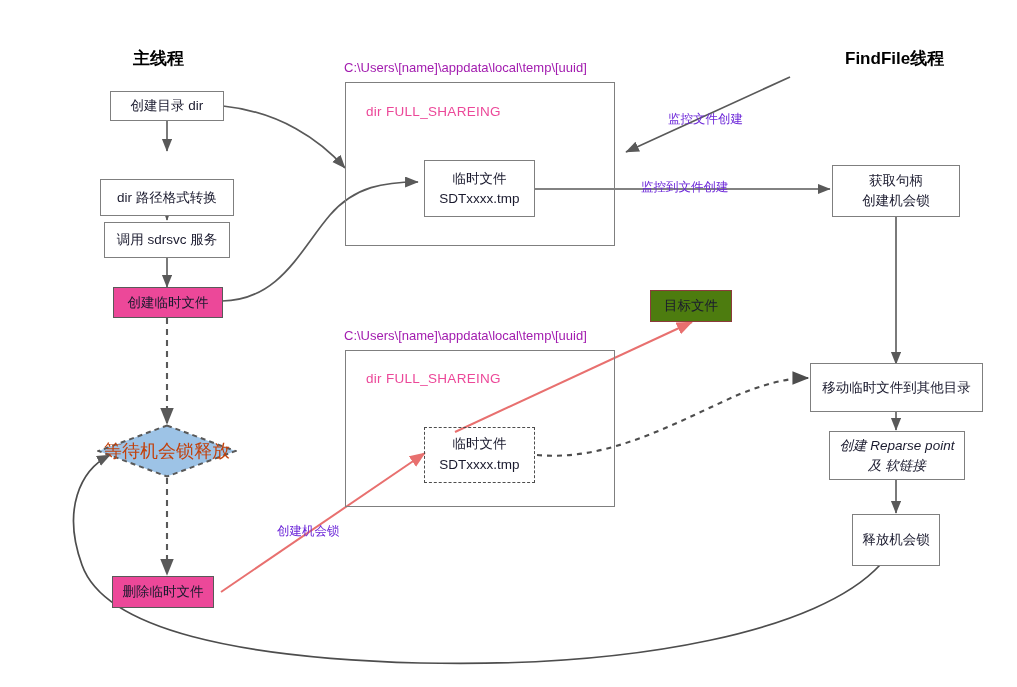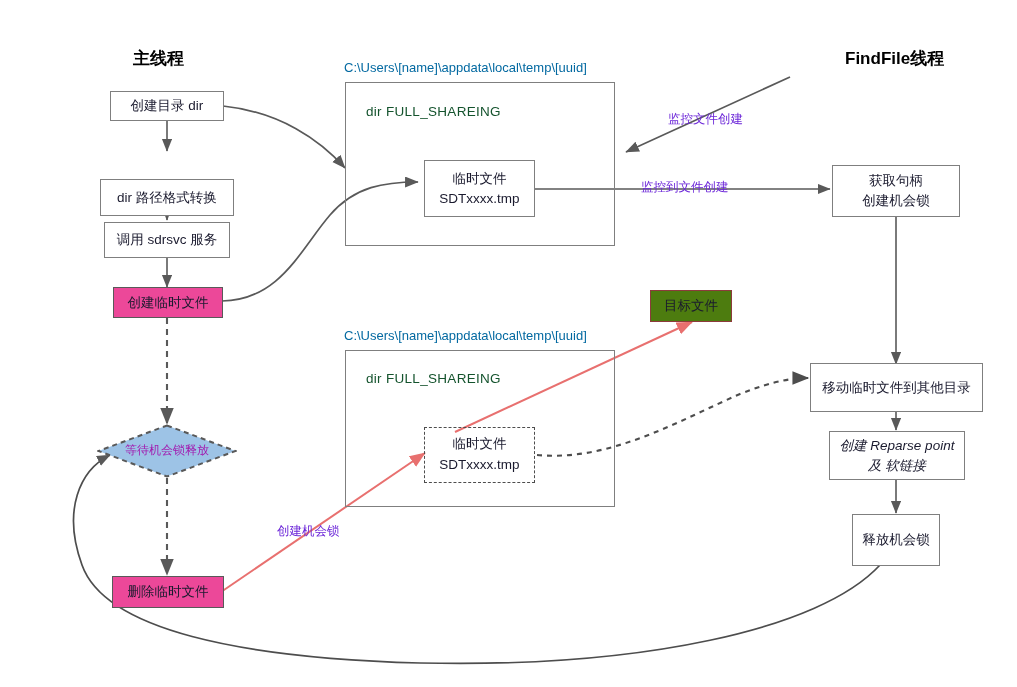--- a/index.html
+++ b/index.html
@@ -52,22 +52,22 @@
     z-index: 2;
   }
   .diamond-shape {
     position: absolute;
     left: 0; top: 0;
     width: 100%; height: 100%;
   }
   .diamond-label {
     position: relative;
     z-index: 3;
-    font-size: 12px;
-    color: #a21caf;
+    font-size: 18px;
+    color: #c2410c;
     white-space: nowrap;
   }
   .container-box {
     position: absolute;
     box-sizing: border-box;
     border: 1.5px solid #7f7f7f;
     background: transparent;
     z-index: 1;
   }
   .dashed-node {
@@ -81,28 +81,28 @@
     justify-content: center;
     text-align: center;
     color: #1a1a2e;
     font-size: 13.5px;
     line-height: 1.55;
     z-index: 2;
   }
   .caption {
     position: absolute;
     font-size: 13px;
-    color: #0369a1;
+    color: #a21caf;
     white-space: nowrap;
     z-index: 2;
   }
   .dir-label {
     position: absolute;
     font-size: 13.5px;
-    color: #14532d;
+    color: #ec4899;
     white-space: nowrap;
     letter-spacing: 0.3px;
     z-index: 2;
   }
   .title {
     position: absolute;
     font-size: 17px;
     font-weight: bold;
     color: #000000;
     white-space: nowrap;
@@ -228,21 +228,21 @@
     <span class="nline">创建临时文件</span>
   </div>
 
   <div class="node diamond" style="left:97px; top:424px; width:140px; height:54px;">
     <svg class="diamond-shape" viewBox="0 0 140 54" preserveAspectRatio="none">
       <polygon points="70,1.5 138.5,27 70,52.5 1.5,27" fill="#9DC3E6" stroke="#595959" stroke-width="2" stroke-dasharray="5 4"></polygon>
     </svg>
     <span class="diamond-label">等待机会锁释放</span>
   </div>
 
-  <div class="node blue" style="left:112px; top:576px; width:112px; height:32px;">
+  <div class="node blue" style="left:112px; top:576px; width:102px; height:32px;">
     <span class="nline">删除临时文件</span>
   </div>
 
   <div class="node" style="left:424px; top:160px; width:111px; height:57px;">
     <span class="nline">临时文件</span>
     <span class="nline">SDTxxxx.tmp</span>
   </div>
 
   <div class="dashed-node" style="left:424px; top:427px; width:111px; height:56px;">
     <span class="nline">临时文件</span>

